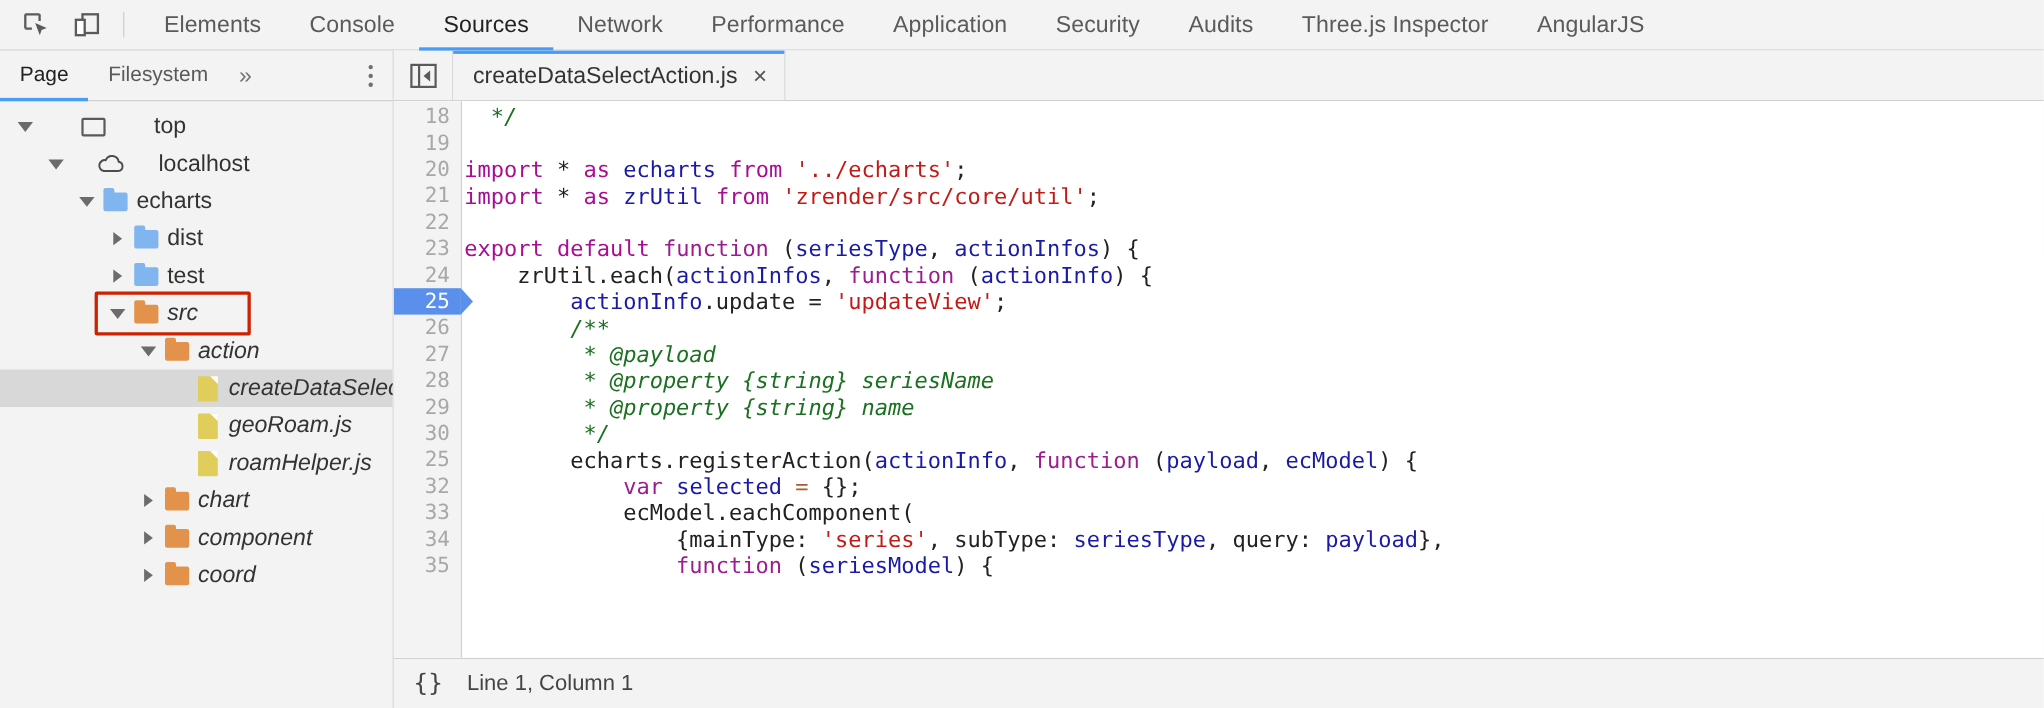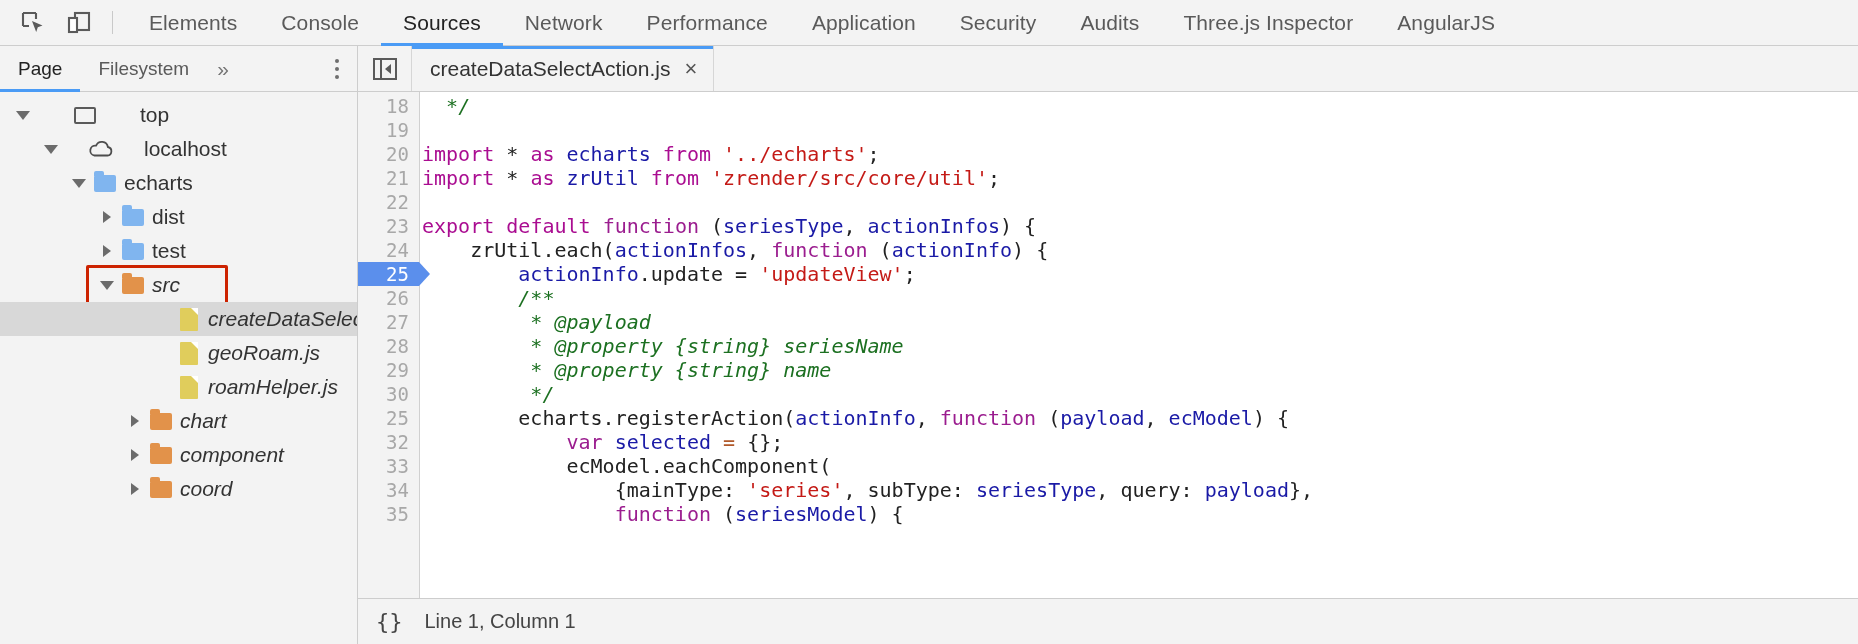--- a/index.html
+++ b/index.html
@@ -375,20 +375,29 @@
           </div>
           <div class="tree-row" style="padding-left: 96px; position: relative;">
             <span class="tw">
               <span class="tri open"></span>
             </span>
             <span class="ic">
               <span class="folder orange"></span>
             </span>
             <span class="lbl italic">src</span>
             <div class="hl-box" style="left: 86px; width: 142px; top: -3px; height: 40px;"></div>
+          </div>
+          <div class="tree-row" style="padding-left: 124px;">
+            <span class="tw">
+              <span class="tri open"></span>
+            </span>
+            <span class="ic">
+              <span class="folder orange"></span>
+            </span>
+            <span class="lbl italic">action</span>
           </div>
           <div class="tree-row selected" style="padding-left: 152px;">
             <span class="tw spacer">
               <span class="tri"></span>
             </span>
             <span class="ic">
               <span class="file"></span>
             </span>
             <span class="lbl italic">createDataSelectAction.js</span>
           </div>

